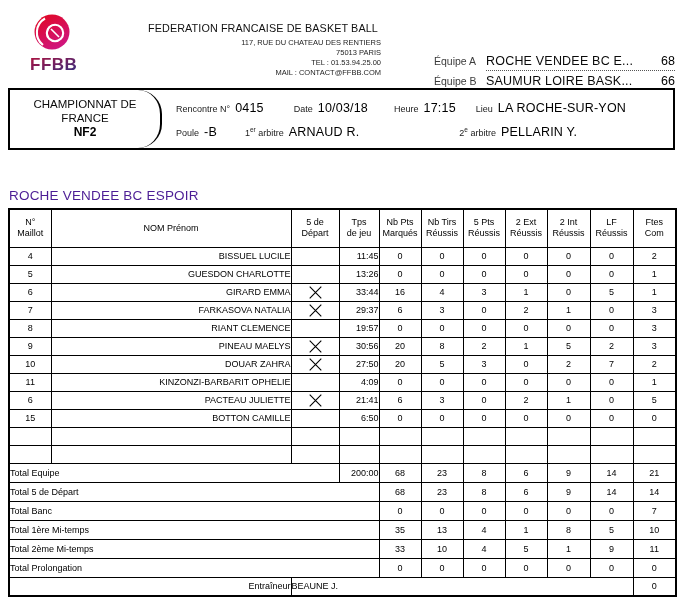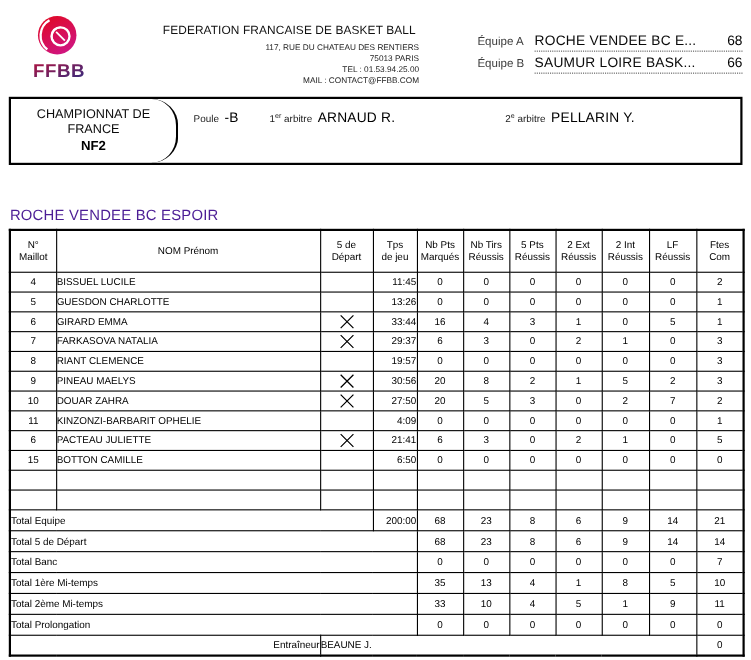--- a/index.html
+++ b/index.html
@@ -10,21 +10,21 @@
   
   .logo { position:absolute; left:17px; top:11px; width:52px; height:64px;margin-left:12px; }
 
   .fed-block { position:absolute; left:148px; top:22px; width:233px; }
   .fed-title { font-size:10.8px; color:#111; white-space:nowrap; letter-spacing:0.1px; }
   .fed-addr { margin-top:4px; text-align:right; font-size:7.5px; line-height:10px; color:#1d1d1d; }
 
   .teams-block { position:absolute; left:434px; top:30px; width:241px; }
   .team-line { display:flex; align-items:baseline; height:20px; }
   .team-label { width:52px; flex:none; font-size:10.5px; color:#3c3c3c; }
-  .team-entry { flex:1; display:flex; justify-content:space-between; align-items:baseline; border-bottom:1px dotted #555; padding-bottom:2px; }
+  .team-entry { flex:1; display:flex; justify-content:space-between; align-items:baseline; border-bottom:1px dotted #555; padding-bottom:2px;margin-top:24px; }
   .team-name { font-size:12.5px; color:#0a0a0a; letter-spacing:0.2px; white-space:nowrap; }
   .team-score { font-size:12.5px; padding-left:4px; }
 
   
   .match-box { position:absolute; left:8px; top:88px; width:667px; height:62px; border:2px solid #000; display:flex; background:#fff; }
   .comp-cell { width:152px; flex:none; border-right:2px solid #000; display:flex; flex-direction:column; align-items:center; justify-content:center; text-align:center;border-radius:24px; }
   .comp-line { font-size:11.5px; line-height:13.5px; color:#0c0c0c; }
   .comp-div { font-size:12px; font-weight:bold; line-height:15px; }
   .info-cell { flex:1; padding:8px 0 0 14px; }
   .info-row { display:flex; align-items:baseline; white-space:nowrap; }
@@ -40,21 +40,21 @@
 
   
   .stats { position:absolute; left:8px; top:208px; width:667px; border-collapse:collapse; table-layout:fixed; border:2px solid #000; background:#fff; }
   .stats th, .stats td { border:1px solid #000; font-size:9px; padding:0; overflow:hidden; white-space:nowrap; color:#000; }
   .stats thead th { height:38px; font-weight:normal; line-height:11px; text-align:center; vertical-align:middle; }
   .thl { display:block; }
   .prow td { height:18px; }
   .trow td { height:19px; }
   .crow td { height:19px; }
   .c  { text-align:center; }
-  .nm { padding-left:6px; text-align:left;margin-left:32px; }
+  .nm { padding-left:6px; text-align:right;margin-left:32px; }
   .tm { text-align:right; padding-right:5px; }
   .tl { padding-left:5px; text-align:left; font-size:10px; }
   .coach-lbl { text-align:right; padding-right:7px; font-size:10px; }
   .coach-name { padding-left:6px; text-align:left; font-size:9.5px; }
   .xmark { display:block; margin:0 auto; }
 </style>
 </head>
 <body>
 
 <div class="page">
@@ -111,20 +111,34 @@
 
   <div class="match-box">
     <div class="comp-cell">
       <div class="comp-line">CHAMPIONNAT DE</div>
       <div class="comp-line">FRANCE</div>
       <div class="comp-div">NF2</div>
     </div>
     <div class="info-cell">
       <div class="info-row">
         <span>
+          <span class="lbl">Rencontre N°</span><span class="val">0415</span>
+        </span>
+        <span class="g-date">
+          <span class="lbl">Date</span><span class="val">10/03/18</span>
+        </span>
+        <span class="g-heure">
+          <span class="lbl">Heure</span><span class="val">17:15</span>
+        </span>
+        <span class="g-lieu">
+          <span class="lbl">Lieu</span><span class="val">LA ROCHE-SUR-YON</span>
+        </span>
+      </div>
+      <div class="info-row">
+        <span>
           <span class="lbl">Poule</span><span class="val">-B</span>
         </span>
         <span class="g-arb1">
           <span class="lbl"><span>1</span><sup class="s">er</sup> <span>arbitre</span></span><span class="val">ARNAUD R.</span>
         </span>
         <span class="g-arb2">
           <span class="lbl"><span>2</span><sup class="s">e</sup> <span>arbitre</span></span><span class="val">PELLARIN Y.</span>
         </span>
       </div>
     </div>

